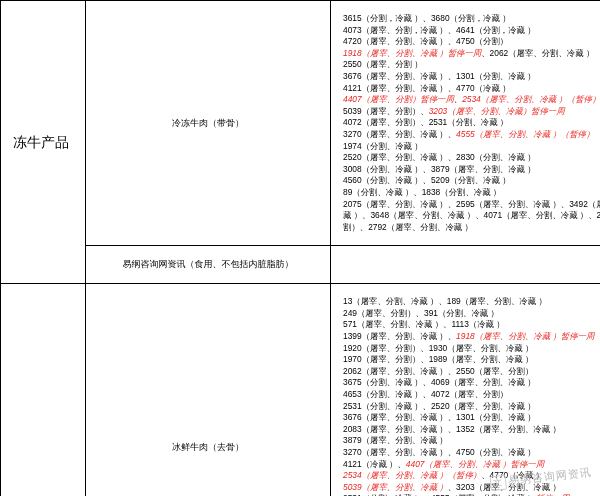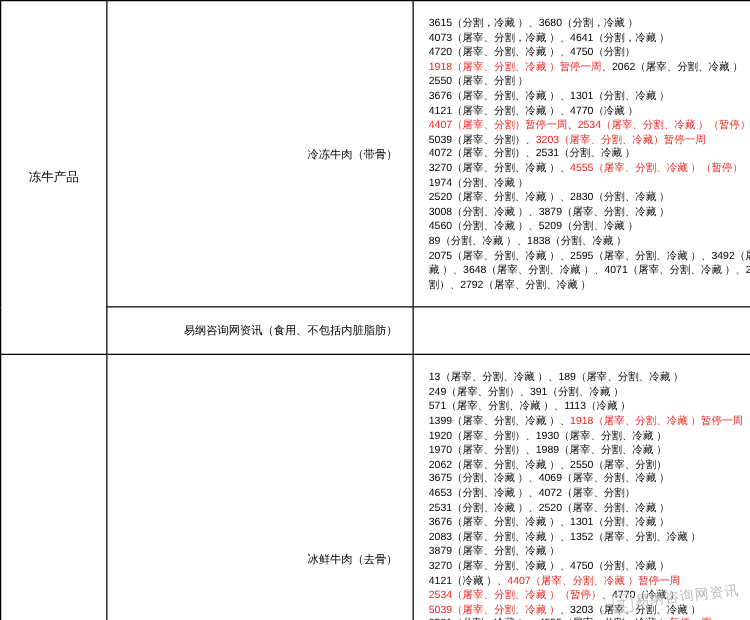--- a/index.html
+++ b/index.html
@@ -20,44 +20,44 @@
     width: 600px;
     table-layout: fixed;
   }
   table.doc td {
     border: 1px solid #000000;
     vertical-align: middle;
     padding: 12px;
   }
   td.col-cat {
     width: 60px;
-    text-align: center;
-    font-size: 10px;
+    font-size: 14px;
     line-height: 13px;
   }
   td.col-sub {
     width: 220px;
-    text-align: right;
+    text-align: center;
     font-size: 9px;
     line-height: 13px;
   }
   td.col-codes {
     width: 318px;
     padding: 2px 3px 2px 4px;
     vertical-align: top;
   }
   .codes {
     font-size: 8.4px;
     line-height: 11.6px;
     text-align: left;
     word-break: break-all;
     letter-spacing: 0px;
   }
   .codes .red {
     color: #e8241f;
+    font-style: italic;
   }
   .cell-inner {
     display: block;
   }
   .watermark {
     position: absolute;
     right: 8px;
     bottom: 10px;
     font-size: 11px;
     color: #b9b9b9;

